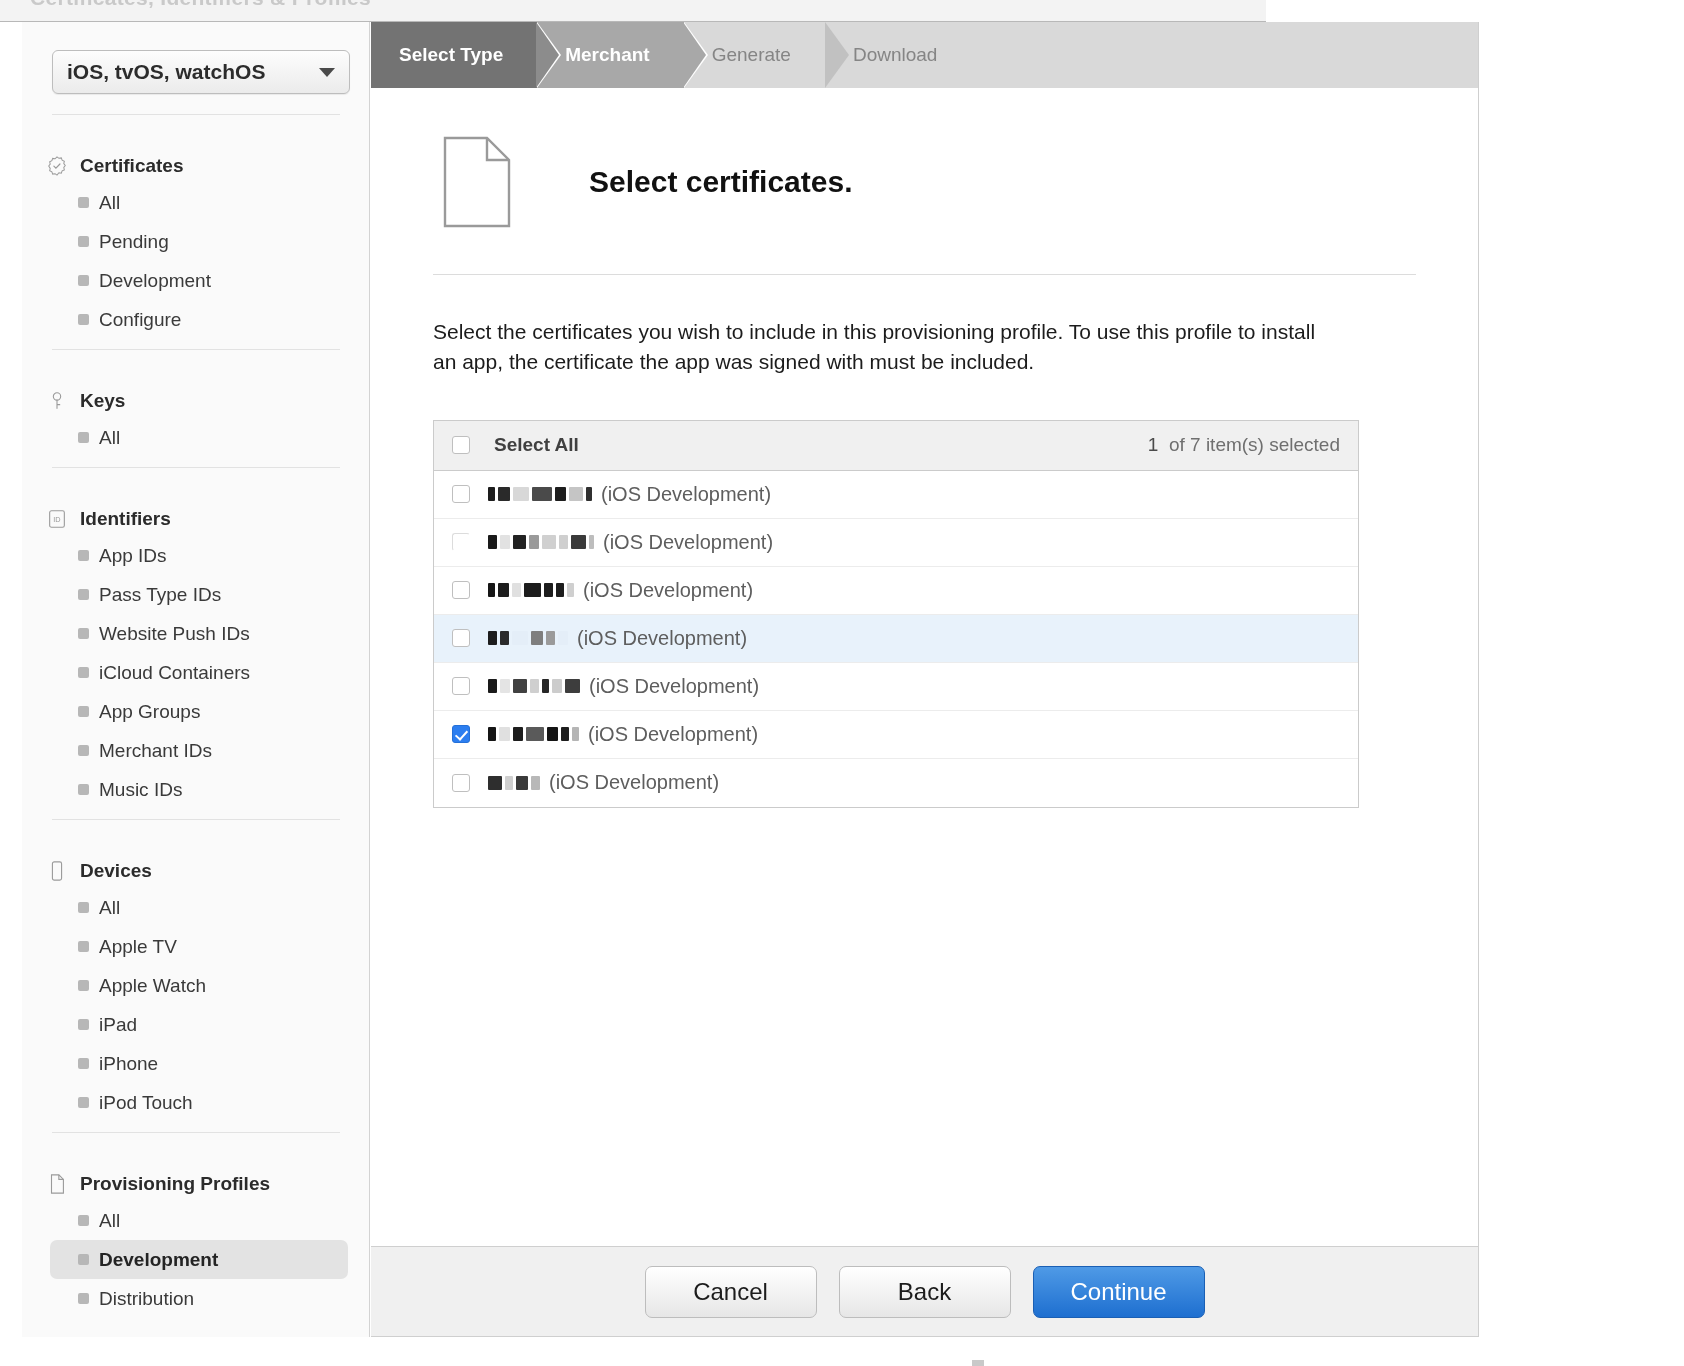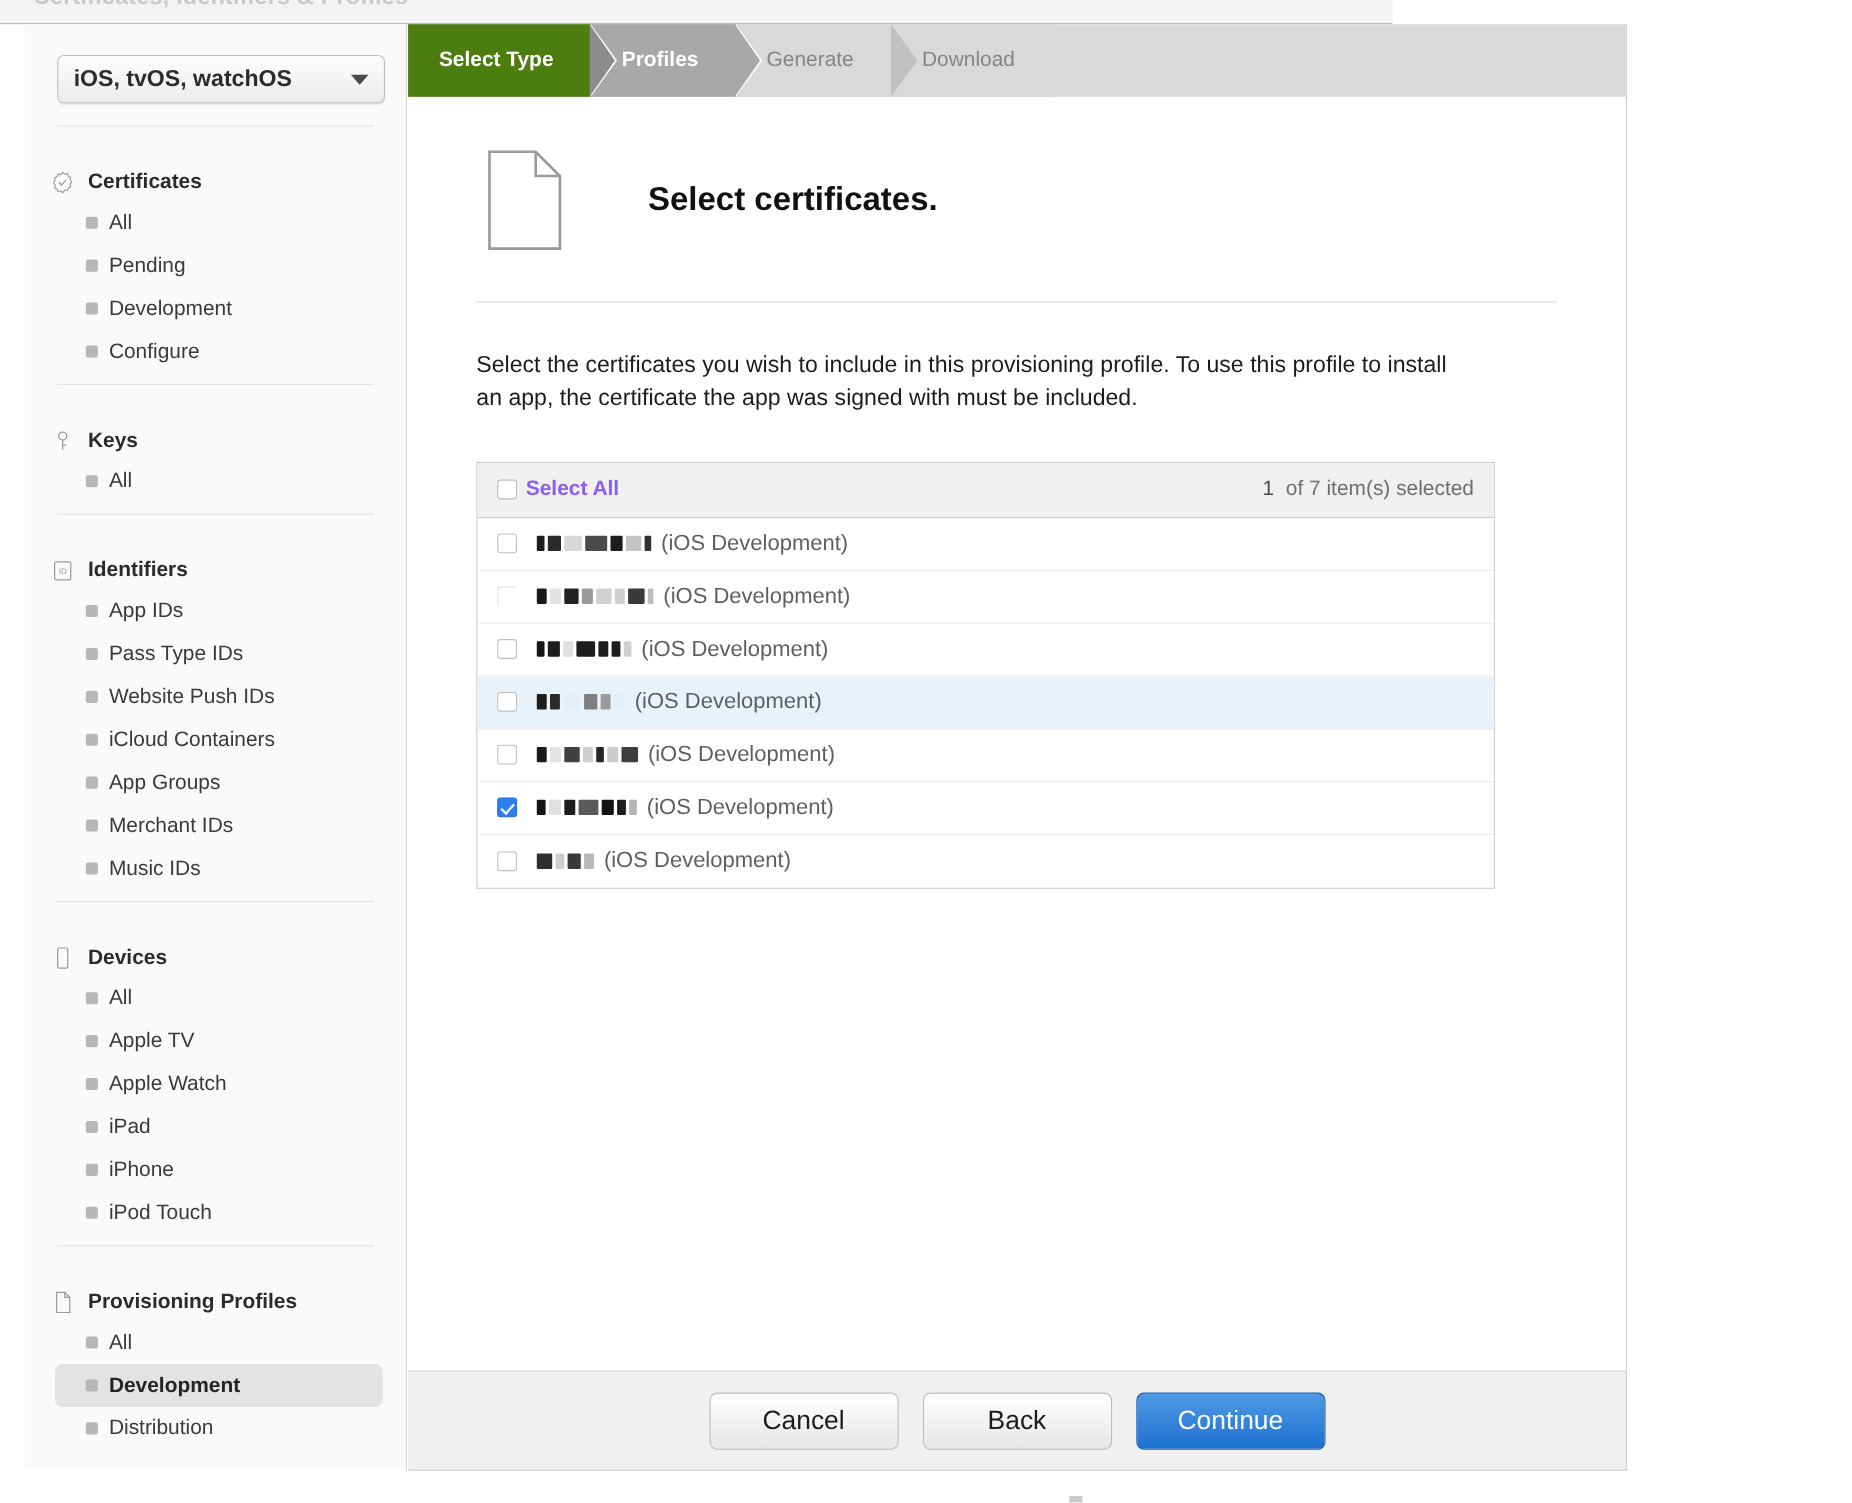--- a/index.html
+++ b/index.html
@@ -98,21 +98,21 @@
   .tool-btn.ghost {
     background: #f0f0f0; border: 1px solid #d2d2d2;
   }
 
   
   .steps { position: relative; height: 66px; background: #d9d9d9; display: flex; }
   .step {
     position: relative; display: flex; align-items: center;
     padding: 0 34px 0 28px; font-size: 19px; white-space: nowrap;
   }
-  .step.done { background: #4d7c0f; color: #ffffff; font-weight: bold; }
+  .step.done { background: #737373; color: #ffffff; font-weight: bold; }
   .step.current { background: #a8a8a8; color: #ffffff; font-weight: bold; }
   .step.todo { background: #d9d9d9; color: #858585; }
   .step .arrow {
     position: absolute; right: -22px; top: 0;
     width: 0; height: 0; z-index: 3;
     border-top: 33px solid transparent; border-bottom: 33px solid transparent;
   }
   .step.done .arrow { border-left: 23px solid #8c8c8c; }
   .step.current .arrow { border-left: 23px solid #a8a8a8; }
   .step .arrow-line {
@@ -138,21 +138,21 @@
   
   .list-box {
     margin: 42px 0 0 30px; width: 926px;
     border: 1px solid #cbcbcb; background: #ffffff;
   }
   .list-head {
     height: 50px; background: #f0f0f0;
     border-bottom: 1px solid #cbcbcb;
     display: flex; align-items: center; padding: 0 18px;
   }
-  .list-head-label { font-size: 19px; font-weight: bold; color: #8b5cf6; margin-left: 8px; }
+  .list-head-label { font-size: 19px; font-weight: bold; color: #404040; margin-left: 24px; }
   .list-count { margin-left: auto; font-size: 19px; color: #6f6f6f; }
   .list-count .num { color: #4a4a4a; }
 
   .row {
     height: 48px; display: flex; align-items: center; padding: 0 18px;
     border-bottom: 1px solid #ececec; cursor: pointer;
   }
   .row:last-child { border-bottom: none; }
   .row.highlight { background: #e8f2fb; }
 
@@ -369,21 +369,21 @@
   <div class="main">
 
 
     <div class="steps">
       <div class="step done">
         <span>Select Type</span>
         <span class="arrow-line"></span>
         <span class="arrow"></span>
       </div>
       <div class="step current">
-        <span>Profiles</span>
+        <span>Merchant</span>
         <span class="arrow-line"></span>
         <span class="arrow"></span>
       </div>
       <div class="step todo">
         <span>Generate</span>
         <span class="arrow-line"></span>
       </div>
       <div class="step todo">
         <span>Download</span>
       </div>

